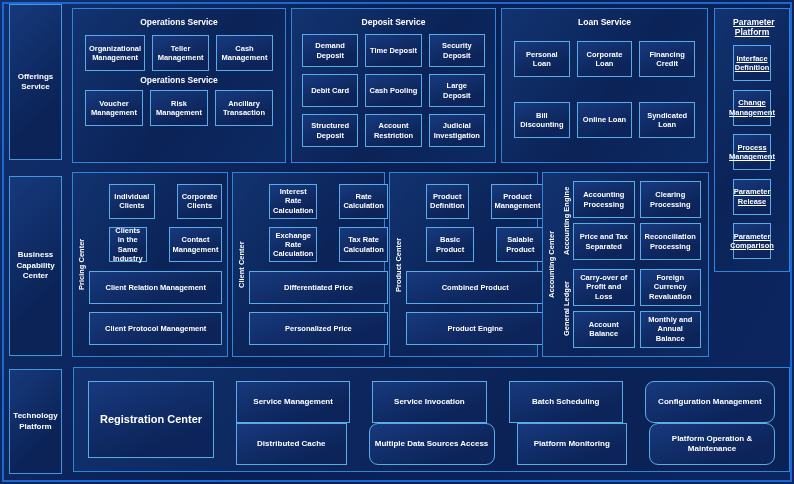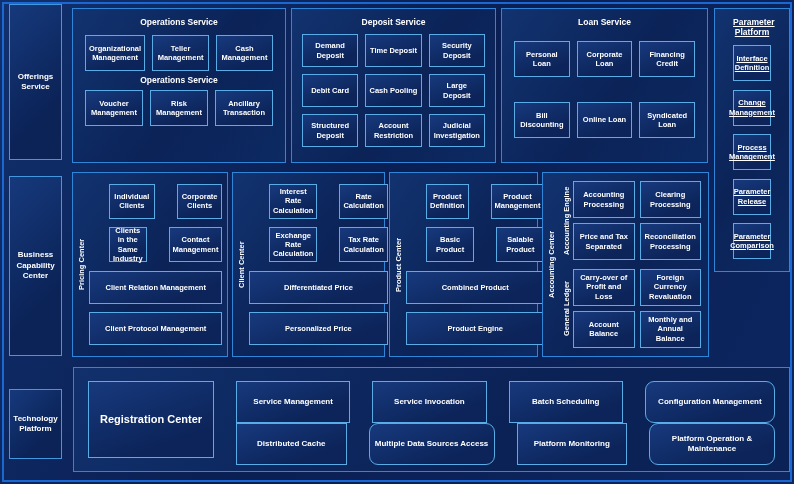--- a/index.html
+++ b/index.html
@@ -12,21 +12,21 @@
 
   
   .sideLabel{
     position:absolute;left:9px;width:53px;box-sizing:border-box;
     border:1px solid #4398dd;background:linear-gradient(135deg,#16397c 0%,#0b2357 70%);
     font-weight:bold;font-size:8px;line-height:1.3;
     display:flex;align-items:center;justify-content:center;text-align:center;padding:4px;
   }
   #lbl-offerings{top:4px;height:156px;}
   #lbl-business{top:176px;height:180px;}
-  #lbl-technology{top:389px;height:70px;}
+  #lbl-technology{top:369px;height:105px;}
 
   
   .panel{
     position:absolute;box-sizing:border-box;border:1px solid #2f86d8;
     background:linear-gradient(125deg,#123370 0%,#0b2357 55%,#0d2a63 100%);
   }
   .panel-title{font-weight:bold;font-size:8.5px;text-align:center;padding-top:8px;}
   .box{
     box-sizing:border-box;border:1px solid #5aace6;
     background:linear-gradient(160deg,#17397d 0%,#0c2459 75%);

